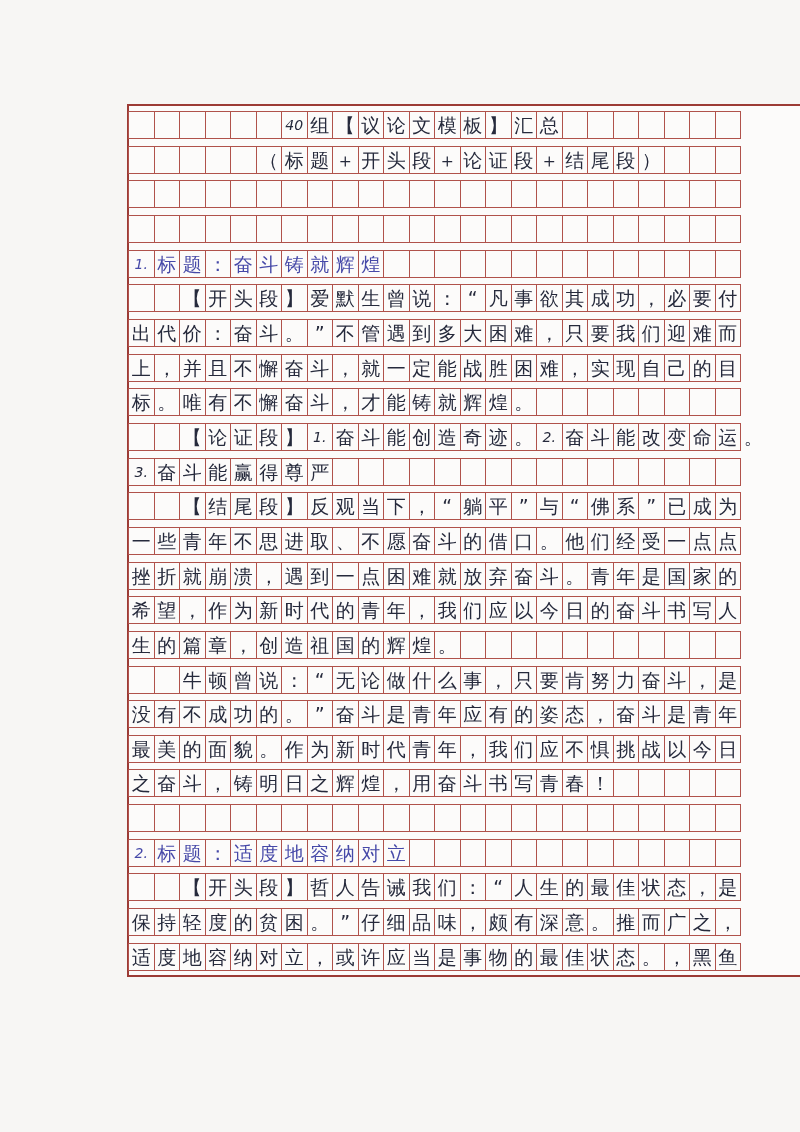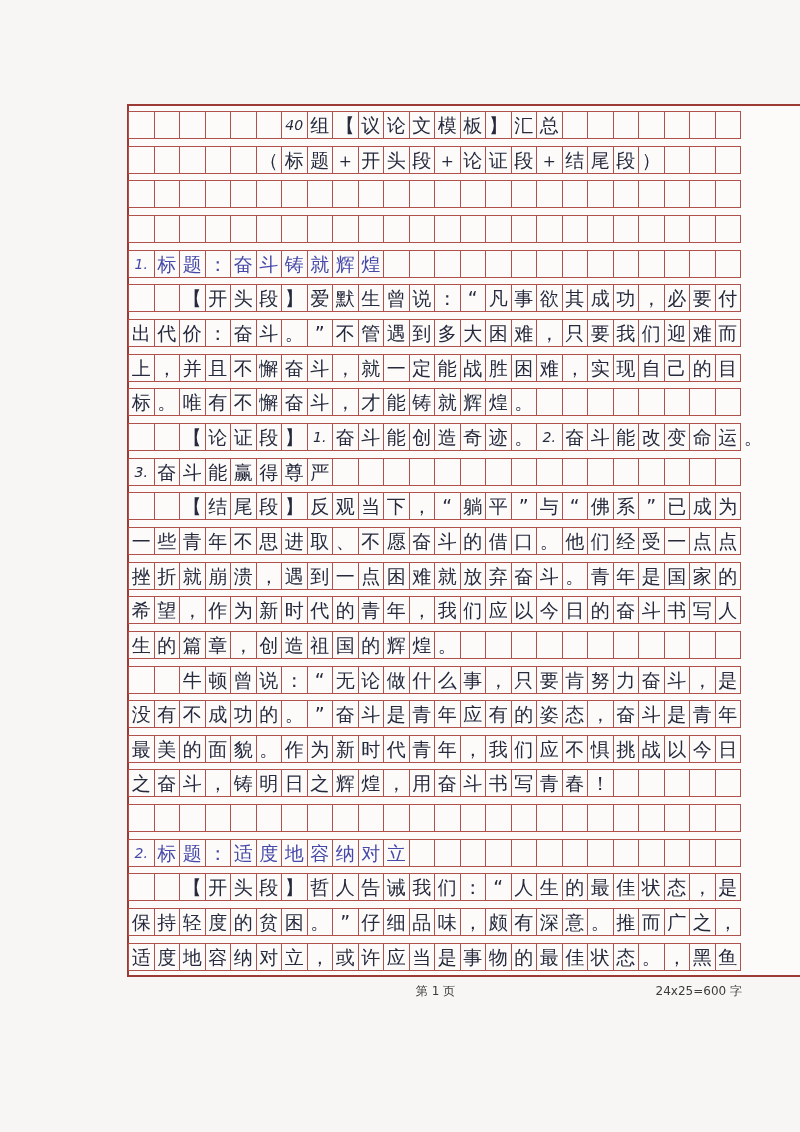--- a/index.html
+++ b/index.html
@@ -713,17 +713,13 @@
         <span class="cell">最</span>
         <span class="cell">佳</span>
         <span class="cell">状</span>
         <span class="cell">态</span>
         <span class="cell">。</span>
         <span class="cell">，</span>
         <span class="cell">黑</span>
         <span class="cell">鱼</span>
       </div>
     </div>
-  <div class="footer">
-    <span class="page-num">第 1 页</span>
-    <span class="char-count">24x25=600 字</span>
-  </div>
 </div>
 
 </body></html>

